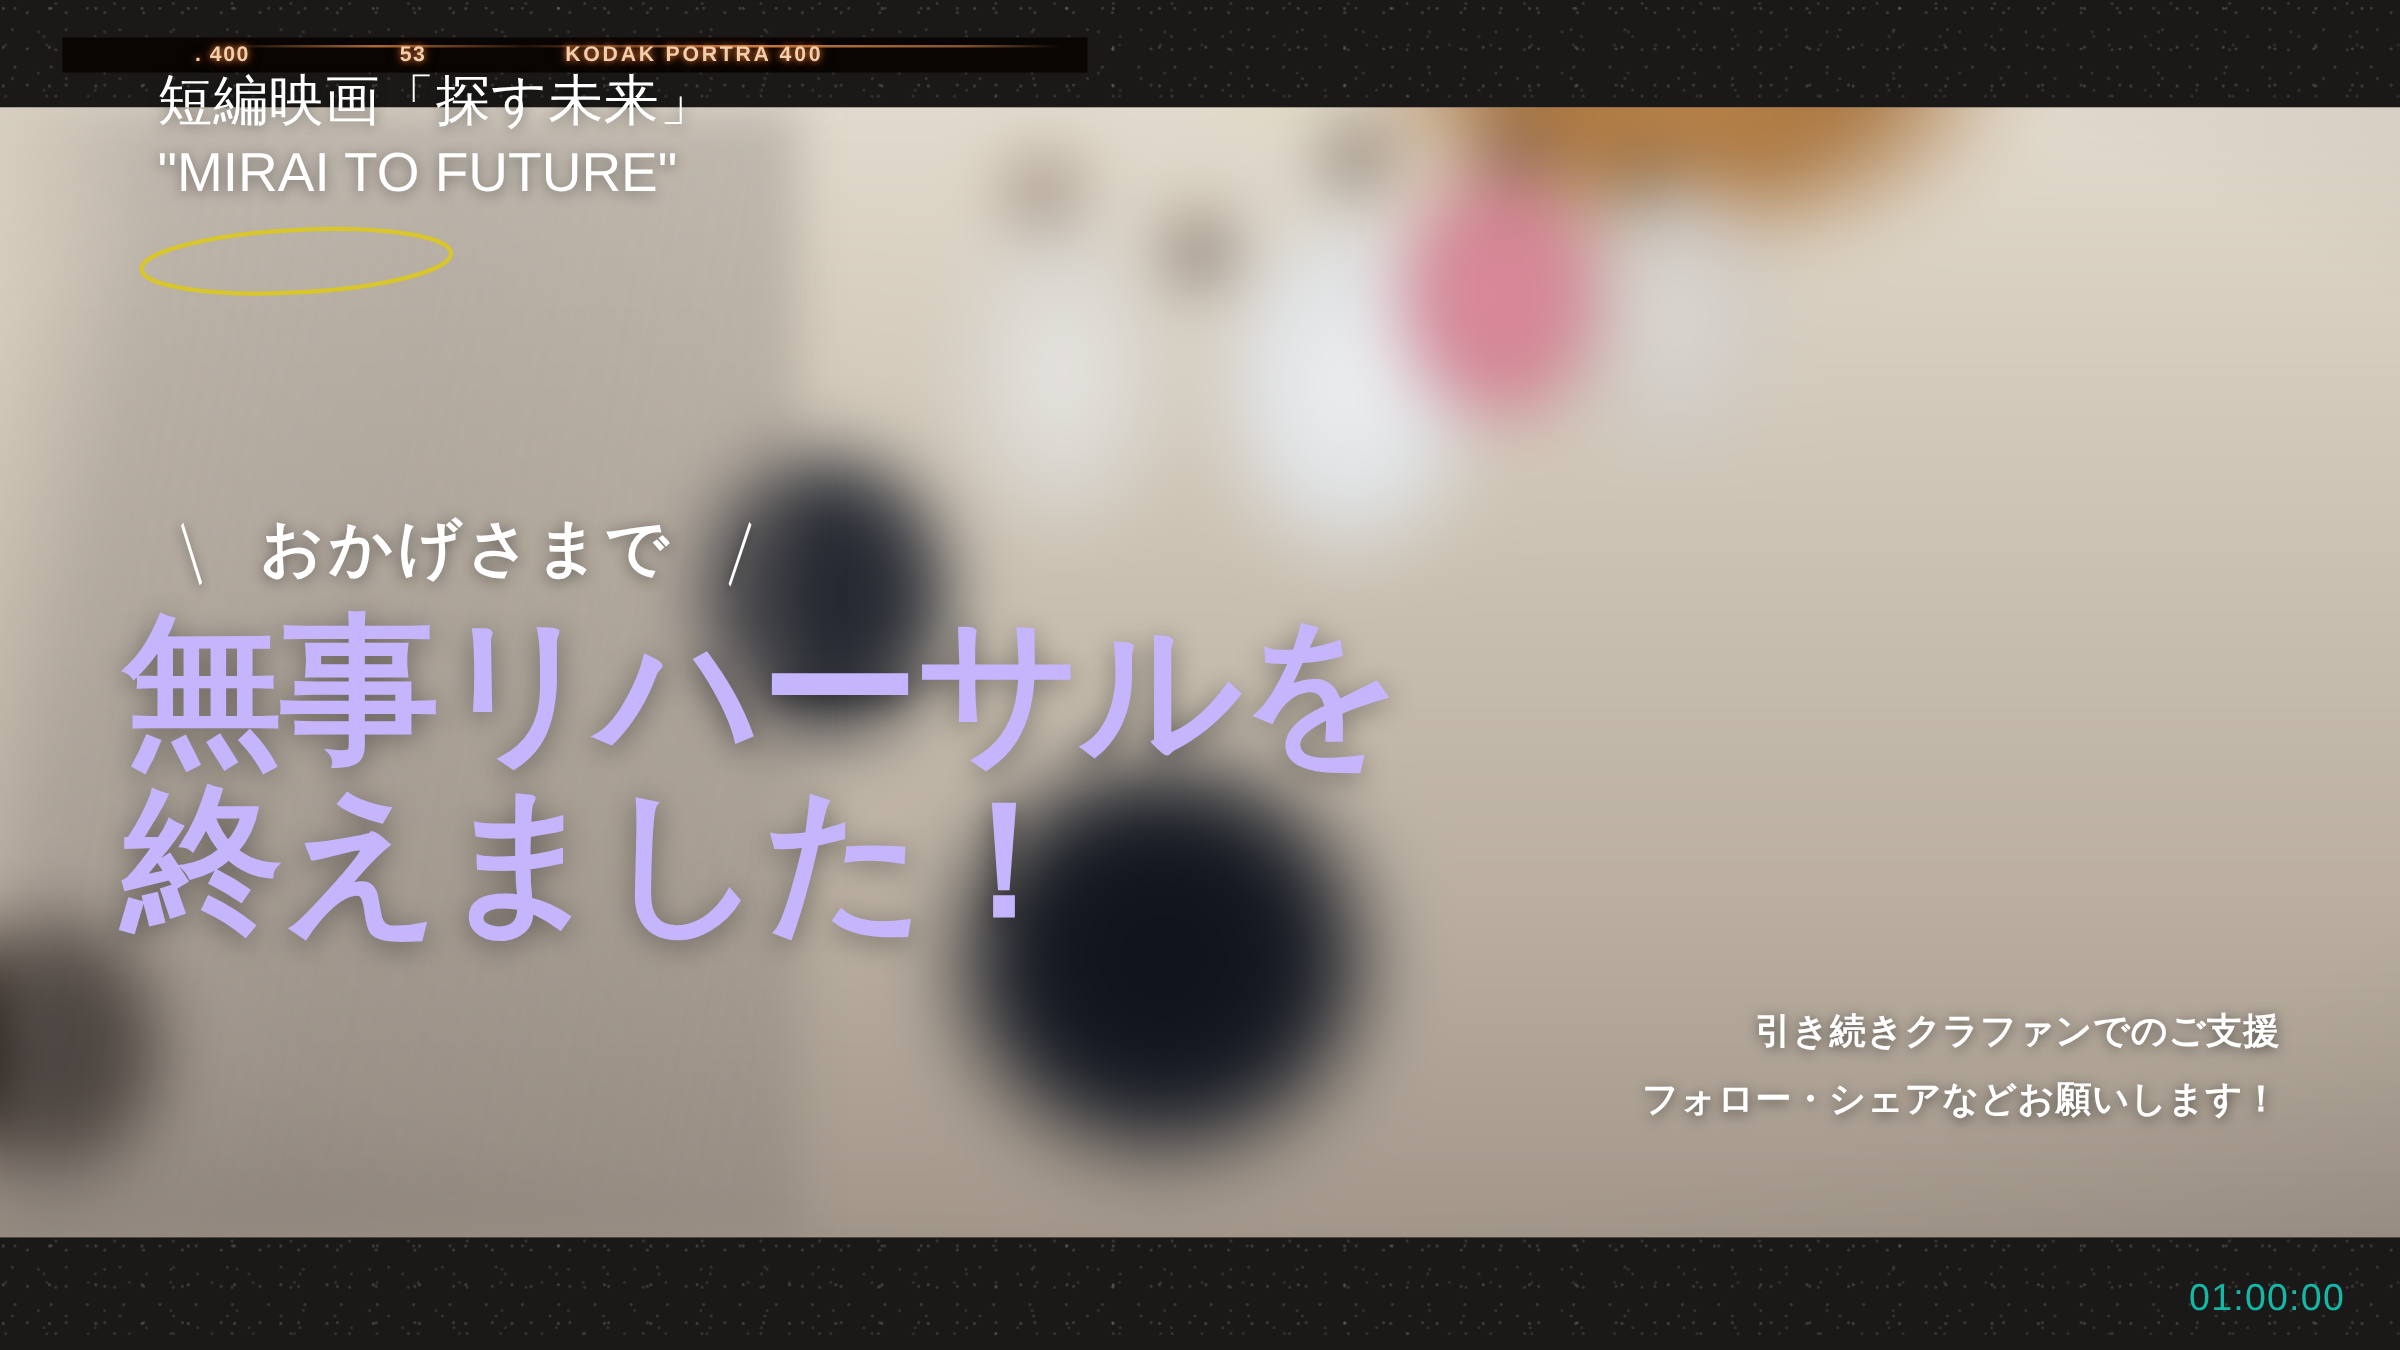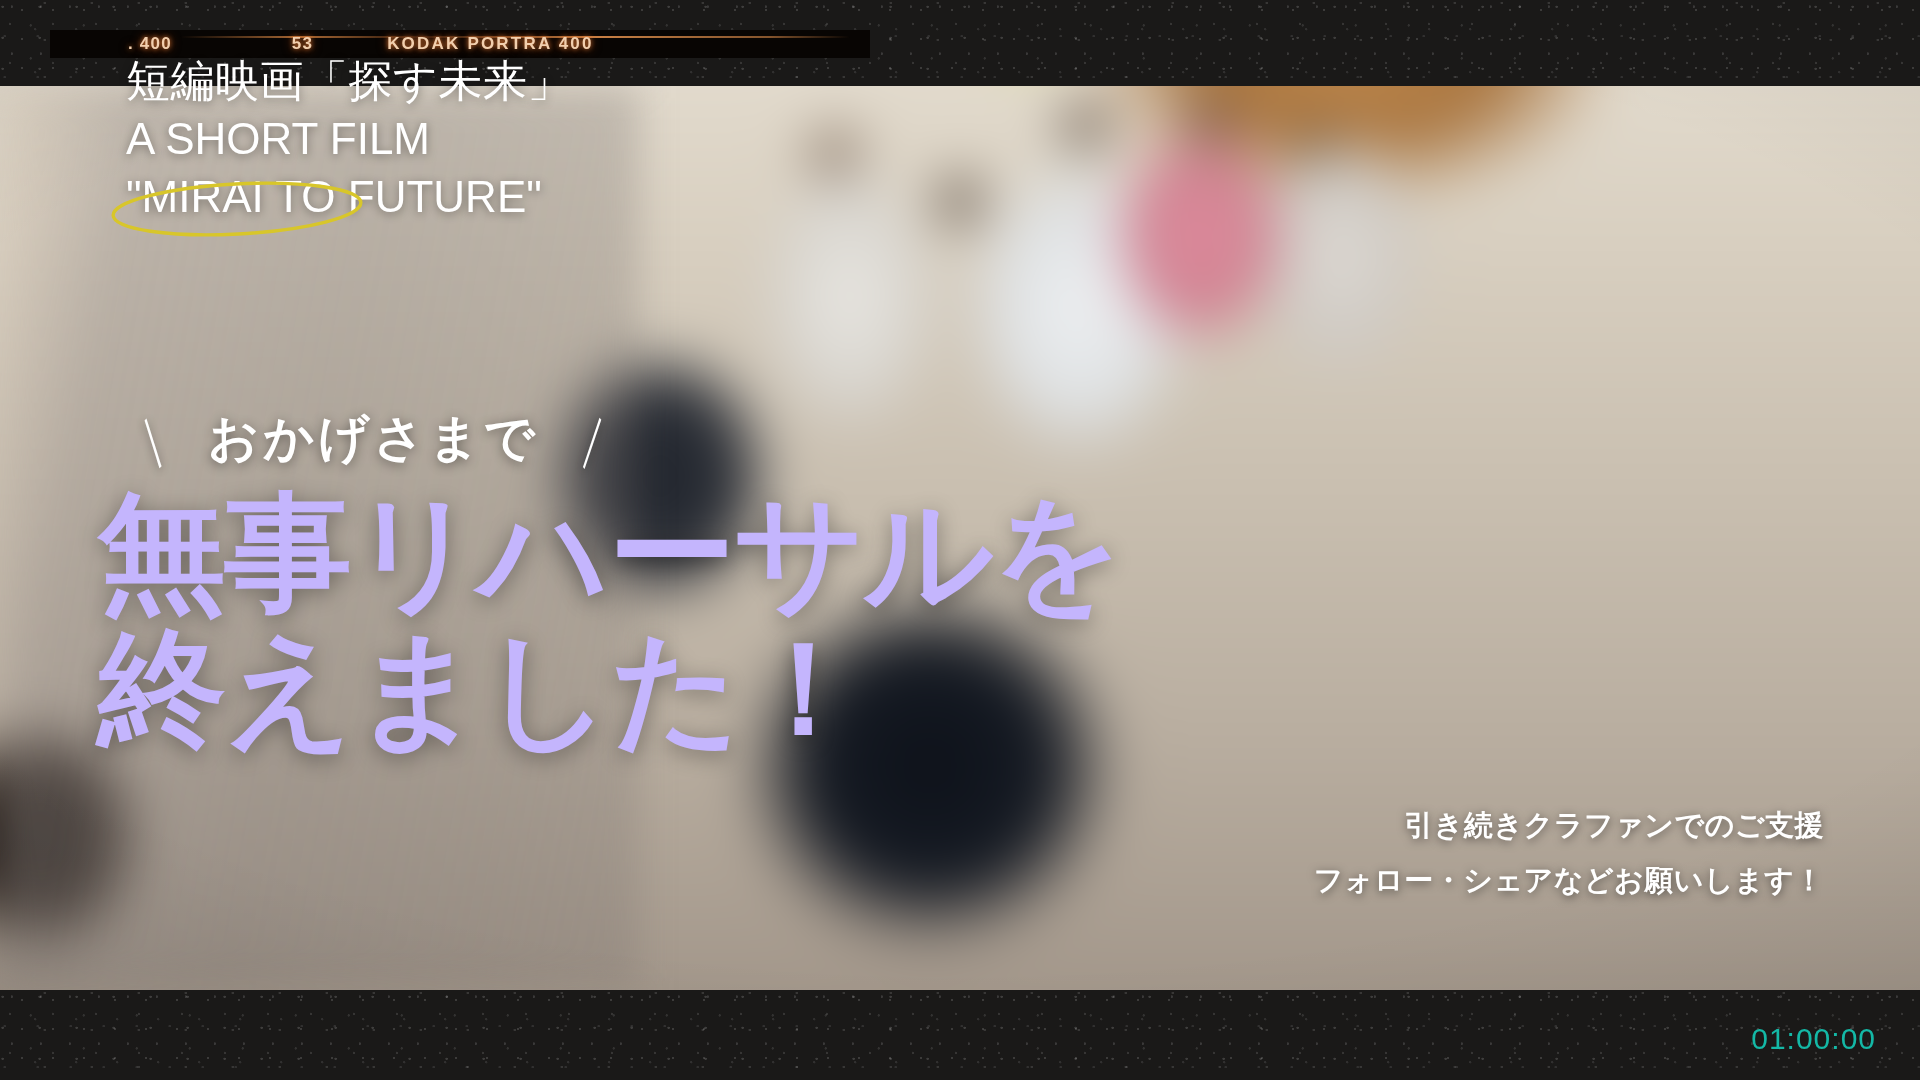--- a/index.html
+++ b/index.html
@@ -56,23 +56,23 @@
   .strip-text {
     color:#f2cfae;
     font-family:"Liberation Sans", sans-serif;
     font-weight:bold;
     font-size:17px;
     letter-spacing:1.2px;
     text-shadow:0 0 5px rgba(255,140,60,.85), 0 0 11px rgba(220,90,30,.55);
     white-space:nowrap;
     position:relative; z-index:2;
   }
-  #strip-iso      { margin-left:78px; }
+  #strip-iso      { margin-left:106px; }
   #strip-frame    { margin-left:120px; }
-  #strip-brand    { margin-left:74px; letter-spacing:2.2px; }
+  #strip-brand    { margin-left:111px; letter-spacing:2.2px; }
 
   
   #photo {
     position:absolute;
     left:0; top:86px; right:0; bottom:90px;
     overflow:hidden;
     background:#b9ada4;
   }
   
   #photo-bg {
@@ -223,21 +223,20 @@
   </div>
 
   <div id="photo">
     <div id="photo-bg"></div>
     <div id="photo-left-panel"></div>
     <div id="photo-vignette"></div>
   </div>
 
   <div id="title-block">
     <div class="title-line" id="title-jp">短編映画「探す未来」</div>
-    <div class="title-line" id="title-en-1">A SHORT FILM</div>
     <div class="title-line" id="title-en-2">"MIRAI TO FUTURE"</div>
 
     <svg id="ellipse-annotation" viewBox="0 0 258 62">
       <ellipse cx="129" cy="31" rx="124" ry="25" fill="none" stroke="#d8c62a" stroke-width="3.4" transform="rotate(-3 129 31)"></ellipse>
     </svg>
   </div>
 
   <div id="okage-row">
     <span class="slash" id="slash-left">＼</span>
     <span id="okage-text">おかげさまで</span>

